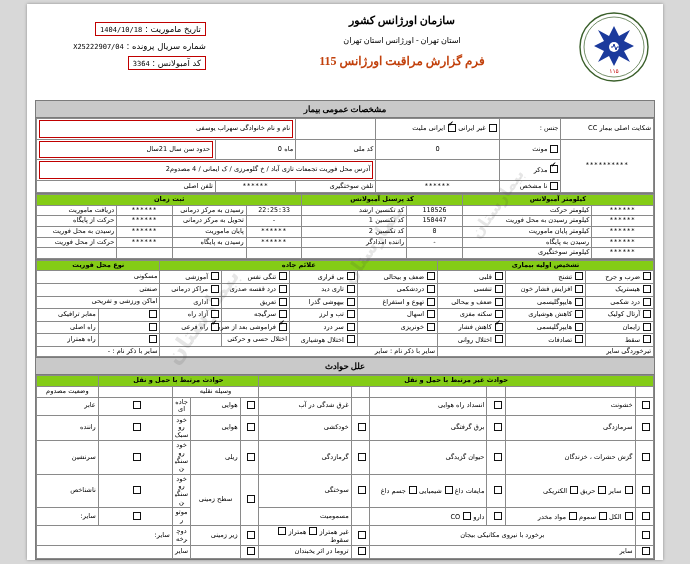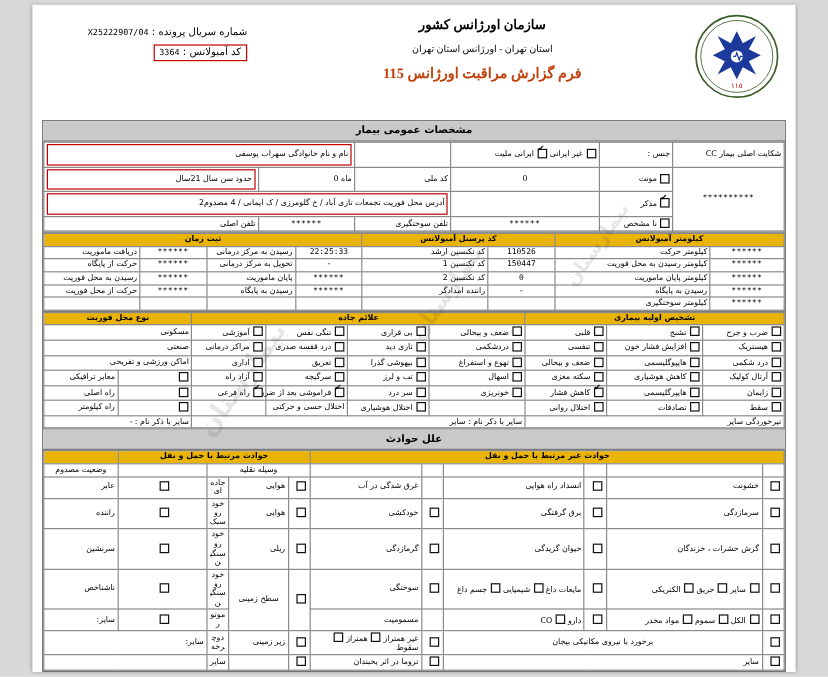--- a/index.html
+++ b/index.html
@@ -48,35 +48,36 @@
     border:1px solid #7b7b7b;
     border-bottom:none;
   }
   .sec:last-of-type{border-bottom:6px solid #737373;}
   .band{
     background:#c9c9c9;
     text-align:center;
     font-size:8.5px;font-weight:bold;
     padding:3px 0;
     border-bottom:1px solid #7b7b7b;
+    font-family:Liberation Serif, serif;
   }
   table.grid{
     width:100%;border-collapse:collapse;table-layout:fixed;
   }
   table.grid td,table.grid th{
     border:1px solid #8a8a8a;
     font-size:6.6px;
     padding:1px 2px;
     vertical-align:middle;
     line-height:1.15;
     color:#000;
     word-break:break-word;
   }
   th.sub{
-    background:#eab308;font-weight:bold;font-size:8px;text-align:center;padding:2px 0;
+    background:#84cc16;font-weight:bold;font-size:8px;text-align:center;padding:2px 0;
   }
   .lbl{text-align:right;}
   .ctr{text-align:center;}
   .val{text-align:center;font-size:7px;}
   .mono{font-family:"DejaVu Sans Mono","Liberation Mono",monospace;font-size:7px;}
   
   .cb{
     display:inline-block;width:6px;height:6px;
     border:1px solid #111;background:#fff;
     vertical-align:-1px;margin-left:3px;position:relative;
@@ -132,20 +133,26 @@
       </svg>
     </div>
 
     <div class="head-titles">
       <div class="h-org">سازمان اورژانس کشور</div>
       <div class="h-prov">استان تهران - اورژانس استان تهران</div>
       <div class="h-form">فرم گزارش مراقبت اورژانس 115</div>
     </div>
 
     <div class="head-right">
+      <div class="hr-line">
+        <span class="boxed">
+          <span>تاریخ ماموریت :</span>
+          <span class="mono">1404/10/18</span>
+        </span>
+      </div>
       <div class="hr-line">
         <span>شماره سریال پرونده :</span>
         <span class="mono">X25222907/04</span>
       </div>
       <div class="hr-line">
         <span class="boxed">
           <span>کد آمبولانس :</span>
           <span class="mono">3364</span>
         </span>
       </div>
@@ -380,21 +387,21 @@
 
       <tr>
         <td class="cell-cb"><span class="cb"></span><span class="tx">سقط</span></td>
         <td class="cell-cb"><span class="cb"></span><span class="tx">تصادفات</span></td>
         <td class="cell-cb"><span class="cb"></span><span class="tx">اختلال روانی</span></td>
         <td></td>
         <td class="cell-cb"><span class="cb"></span><span class="tx">اختلال هوشیاری</span></td>
         <td class="cell-cb"><span class="tx">اختلال حسی و حرکتی</span></td>
         <td></td>
         <td class="cell-cb"><span class="cb"></span></td>
-        <td class="lbl">راه کیلومتر</td>
+        <td class="lbl">راه همتراز</td>
       </tr>
 
       <tr>
         <td class="lbl" colspan="3">
           <span>تیرخوردگی</span>
           <span>سایر</span>
         </td>
         <td class="lbl" colspan="4">
           <span>سایر با ذکر نام :</span>
           <span>سایر</span>

